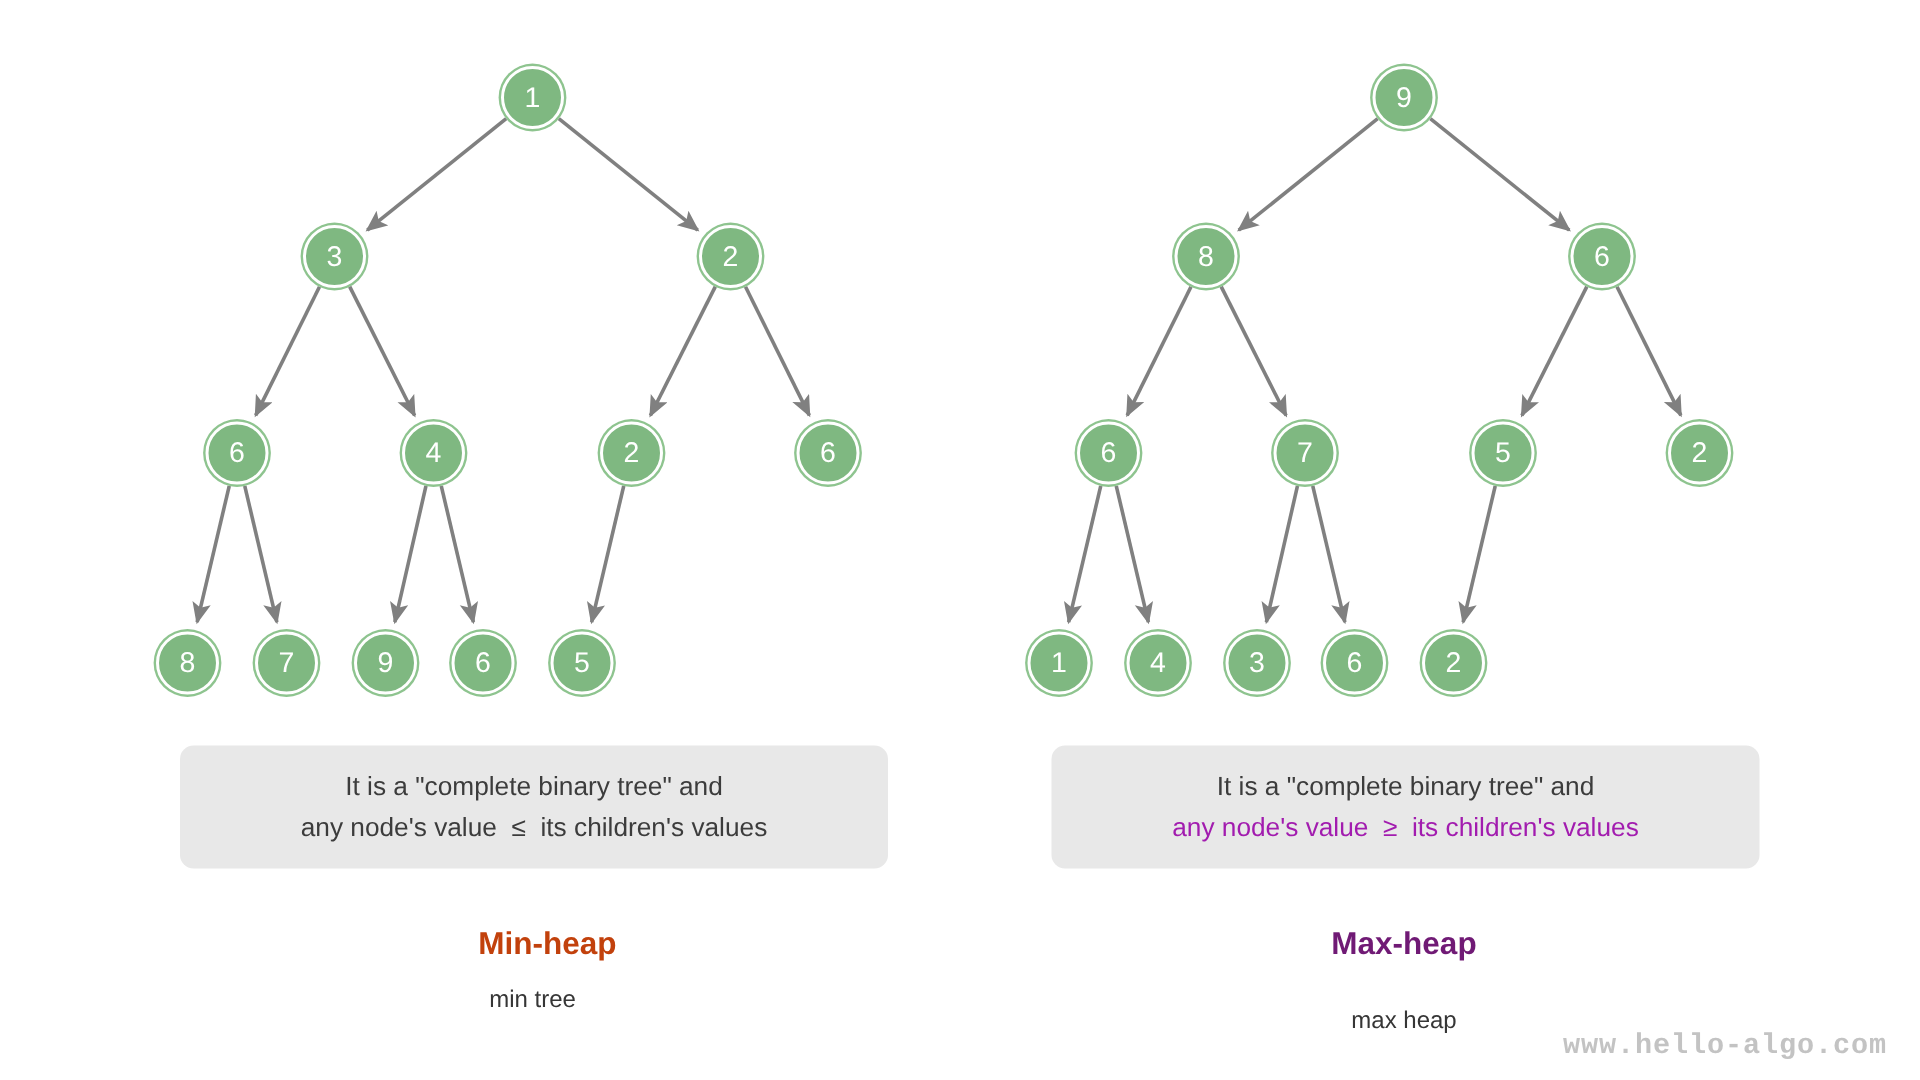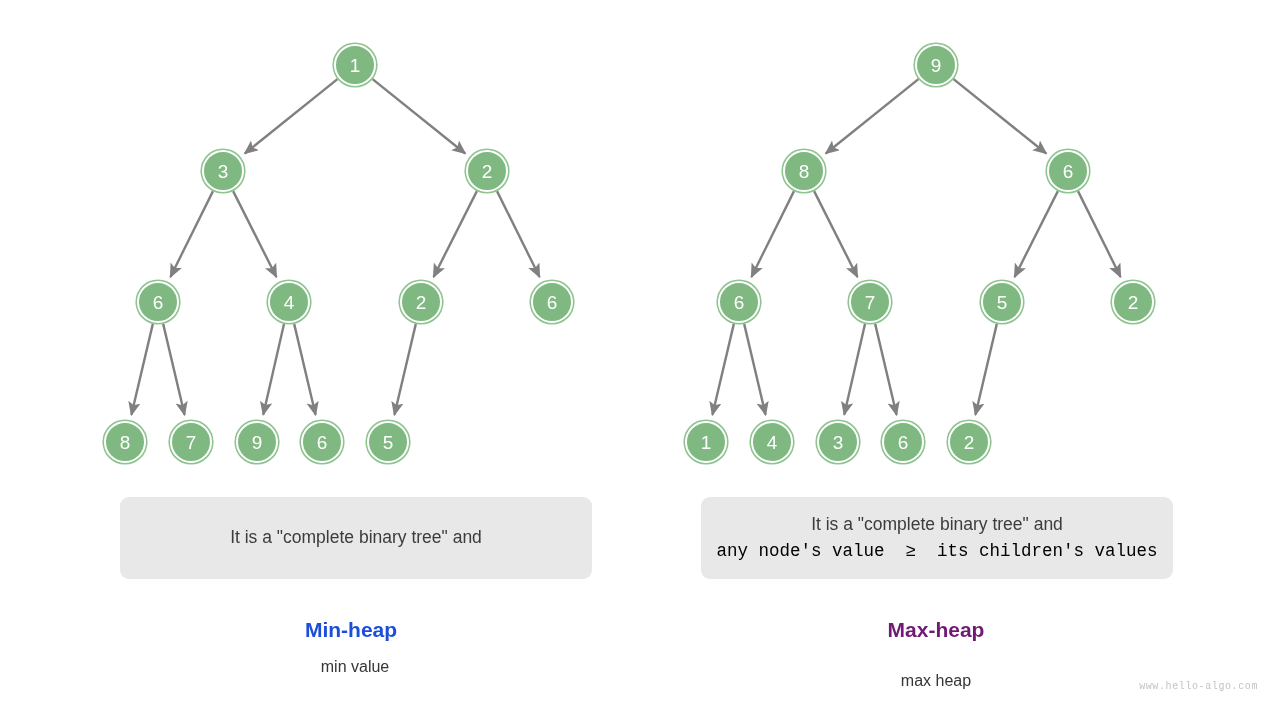--- a/index.html
+++ b/index.html
@@ -80,25 +80,26 @@
     position: absolute;
     width: 360px;
     text-align: center;
     color: #363636;
     font-size: 16px;
     font-family: "Liberation Sans", sans-serif;
   }
   .watermark {
     position: absolute;
     right: 22px;
-    bottom: 28px;
+    bottom: 12px;
     color: #c3c3c3;
-    font-size: 10px;
+    font-size: 19px;
     letter-spacing: 0.6px;
     font-family: "Liberation Mono", monospace;
+    font-weight: bold;
   }
 </style>
 </head>
 <body>
 
 <div class="canvas">
   <svg class="edges" viewBox="0 0 1280 720">
     <defs>
       <marker id="arrowhead" markerWidth="6.5" markerHeight="6.5" refX="5.4" refY="2.6" orient="auto" markerUnits="strokeWidth">
         <path d="M 0 0 L 6 2.6 L 0 5.2 L 1.3 2.6 z" fill="#808080"></path>
@@ -151,25 +152,26 @@
       <div class="node" style="left: 1133px; top: 302px;">2</div>
       <div class="node" style="left: 706px; top: 442px;">1</div>
       <div class="node" style="left: 772px; top: 442px;">4</div>
       <div class="node" style="left: 838px; top: 442px;">3</div>
       <div class="node" style="left: 903px; top: 442px;">6</div>
       <div class="node" style="left: 969px; top: 442px;">2</div>
     </div>
   <div id="caption-layer">
       <div class="caption-box" style="left: 120px; top: 497px; width: 472px; height: 82px; background: rgb(232, 232, 232);">
         <div class="caption-line" style="color: rgb(60, 60, 60);">It is a "complete binary tree" and</div>
+        <div class="caption-line" style="color: rgb(60, 60, 60);">any node's value  ≤  its children's values</div>
       </div>
-      <div class="title-main" style="left: 171px; top: 618px; color: #1d4ed8;">Min-heap</div>
-      <div class="title-sub" style="left: 175px; top: 658px; color: rgb(54, 54, 54);">min value</div>
+      <div class="title-main" style="left: 185px; top: 618px; color: #c2410c;">Min-heap</div>
+      <div class="title-sub" style="left: 175px; top: 658px; color: rgb(54, 54, 54);">min tree</div>
       <div class="caption-box" style="left: 701px; top: 497px; width: 472px; height: 82px; background: rgb(232, 232, 232);">
         <div class="caption-line" style="color: rgb(60, 60, 60);">It is a "complete binary tree" and</div>
-        <div class="caption-line" style="color: #000000; font-family: Liberation Mono, monospace;">any node's value  ≥  its children's values</div>
+        <div class="caption-line" style="color: #a21caf;">any node's value  ≥  its children's values</div>
       </div>
       <div class="title-main" style="left: 756px; top: 618px; color: #701a75;">Max-heap</div>
       <div class="title-sub" style="left: 756px; top: 658px; color: rgb(54, 54, 54); margin-top: 14px;">max heap</div>
     </div>
 
   <div class="watermark">www.hello-algo.com</div>
 </div>
 
 </body></html>

